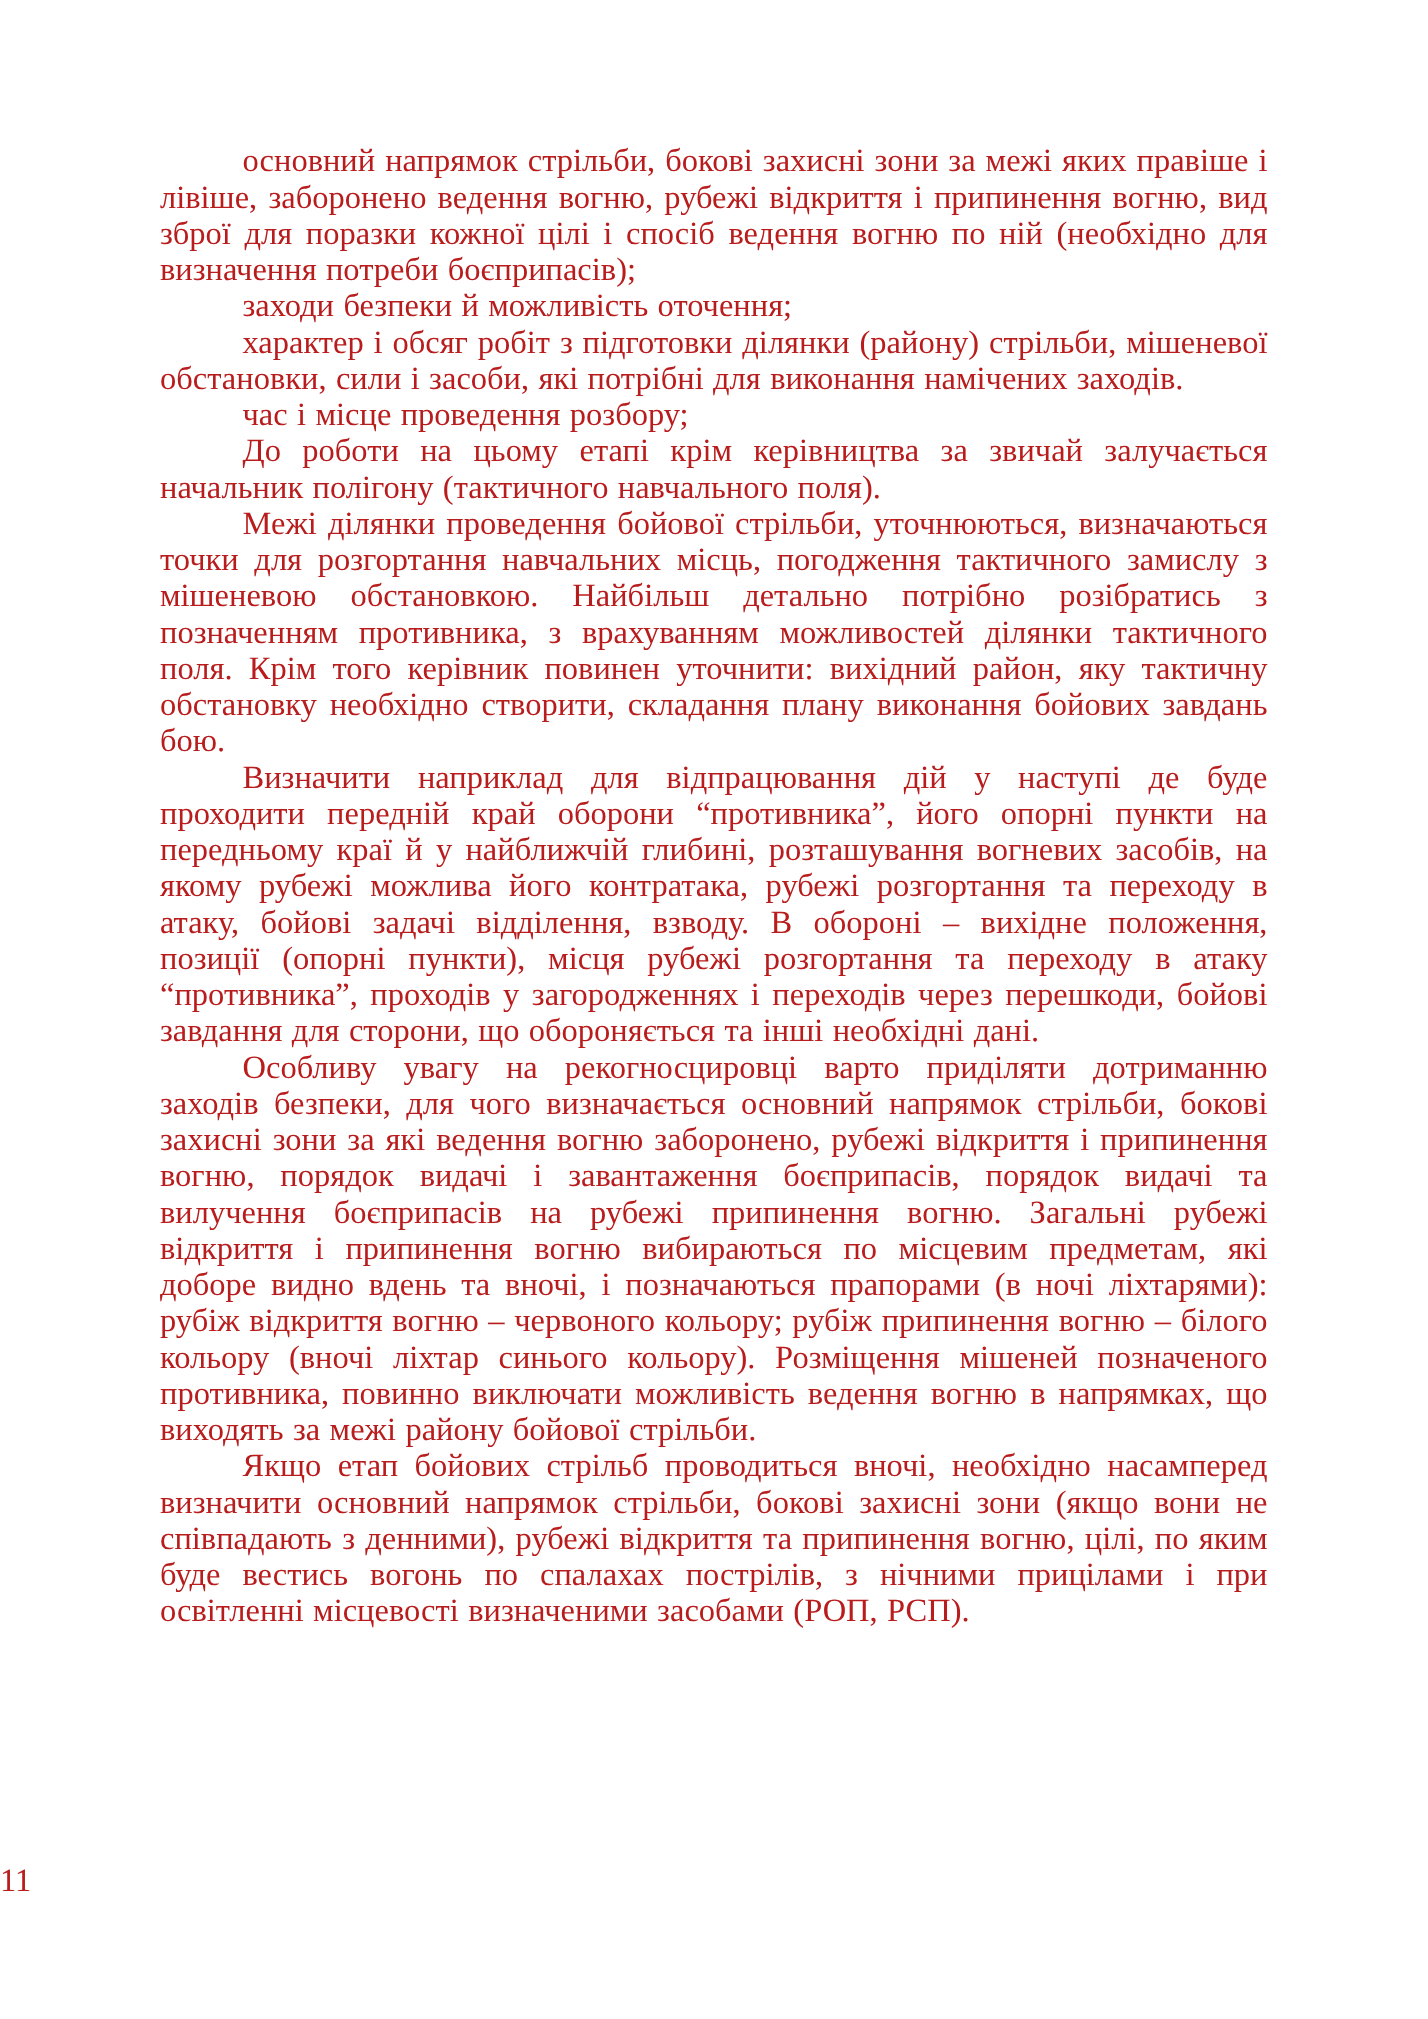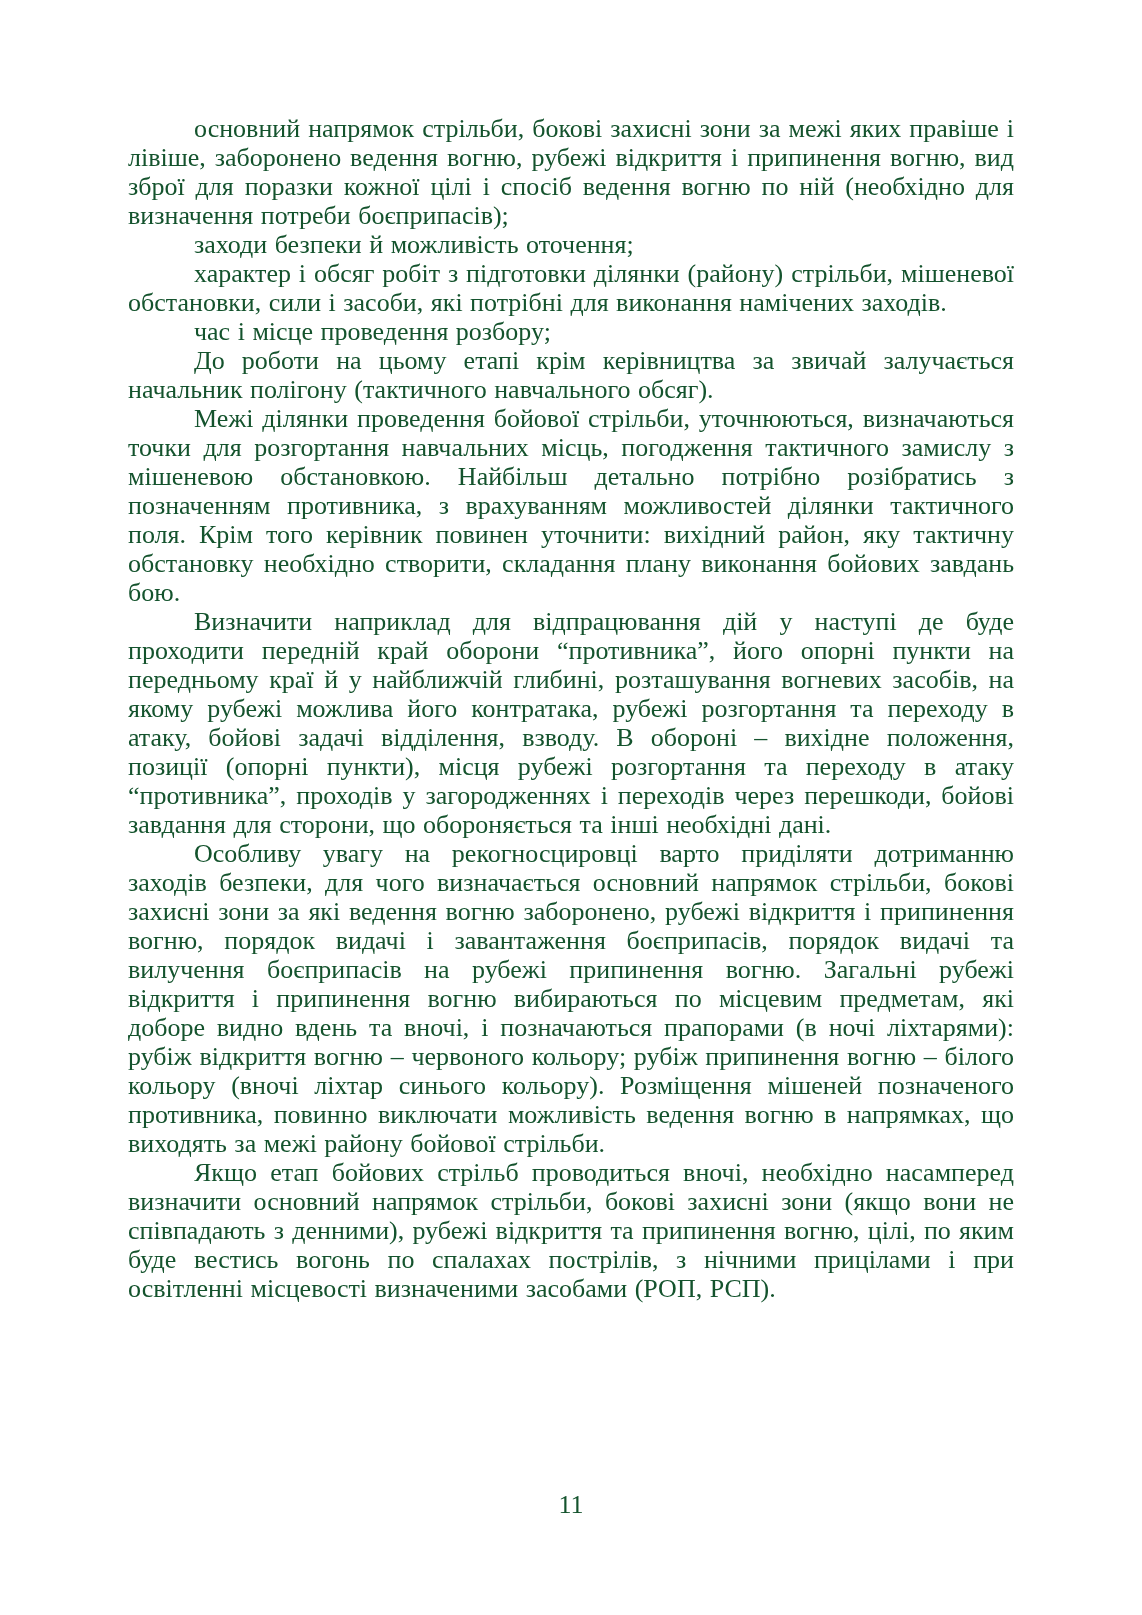--- a/index.html
+++ b/index.html
@@ -9,21 +9,21 @@
   body {
     width: 1142px;
     height: 1615px;
     background: #ffffff;
   }
   .page {
     position: relative;
     width: 1142px;
     height: 1615px;
     background: #ffffff;
-    color: #14532d;
+    color: #b91c1c;
     font-family: "Liberation Serif", "DejaVu Serif", serif;
     overflow: hidden;
   }
   .text-body {
     position: absolute;
     left: 128px;
     top: 114px;
     width: 886px;
     font-size: 26px;
     line-height: 29px;
@@ -34,34 +34,34 @@
     margin: 0;
     padding: 0;
     text-indent: 66px;
     word-spacing: 1px;
   }
   .page-number {
     position: absolute;
     top: 1490px;
     left: 0;
     width: 100%;
-    text-align: center;
+    text-align: left;
     font-size: 26px;
     line-height: 29px;
   }
 </style>
 </head>
 <body>
 
 <div class="page">
   <main class="text-body">
       <p class="para">основний напрямок стрільби, бокові захисні зони за межі яких правіше і лівіше, заборонено ведення вогню, рубежі відкриття і припинення вогню, вид зброї для поразки кожної цілі і спосіб ведення вогню по ній (необхідно для визначення потреби боєприпасів);</p>
       <p class="para">заходи безпеки й можливість оточення;</p>
       <p class="para">характер і обсяг робіт з підготовки ділянки (району) стрільби, мішеневої обстановки, сили і засоби, які потрібні для виконання намічених заходів.</p>
       <p class="para">час і місце проведення розбору;</p>
-      <p class="para">До роботи на цьому етапі крім керівництва за звичай залучається начальник полігону (тактичного навчального обсяг).</p>
+      <p class="para">До роботи на цьому етапі крім керівництва за звичай залучається начальник полігону (тактичного навчального поля).</p>
       <p class="para">Межі ділянки проведення бойової стрільби, уточнюються, визначаються точки для розгортання навчальних місць, погодження тактичного замислу з мішеневою обстановкою. Найбільш детально потрібно розібратись з позначенням противника, з врахуванням можливостей ділянки тактичного поля. Крім того керівник повинен уточнити: вихідний район, яку тактичну обстановку необхідно створити, складання плану виконання бойових завдань бою.</p>
       <p class="para">Визначити наприклад для відпрацювання дій у наступі де буде проходити передній край оборони “противника”, його опорні пункти на передньому краї й у найближчій глибині, розташування вогневих засобів, на якому рубежі можлива його контратака, рубежі розгортання та переходу в атаку, бойові задачі відділення, взводу. В обороні – вихідне положення, позиції (опорні пункти), місця рубежі розгортання та переходу в атаку “противника”, проходів у загородженнях і переходів через перешкоди, бойові завдання для сторони, що обороняється та інші необхідні дані.</p>
       <p class="para">Особливу увагу на рекогносцировці варто приділяти дотриманню заходів безпеки, для чого визначається основний напрямок стрільби, бокові захисні зони за які ведення вогню заборонено, рубежі відкриття і припинення вогню, порядок видачі і завантаження боєприпасів, порядок видачі та вилучення боєприпасів на рубежі припинення вогню. Загальні рубежі відкриття і припинення вогню вибираються по місцевим предметам, які доборе видно вдень та вночі, і позначаються прапорами (в ночі ліхтарями): рубіж відкриття вогню – червоного кольору; рубіж припинення вогню – білого кольору (вночі ліхтар синього кольору). Розміщення мішеней позначеного противника, повинно виключати можливість ведення вогню в напрямках, що виходять за межі району бойової стрільби.</p>
       <p class="para">Якщо етап бойових стрільб проводиться вночі, необхідно насамперед визначити основний напрямок стрільби, бокові захисні зони (якщо вони не співпадають з денними), рубежі відкриття та припинення вогню, цілі, по яким буде вестись вогонь по спалахах пострілів, з нічними прицілами і при освітленні місцевості визначеними засобами (РОП, РСП).</p>
     </main>
   <footer class="page-number">11</footer>
 </div>
 
 </body></html>

